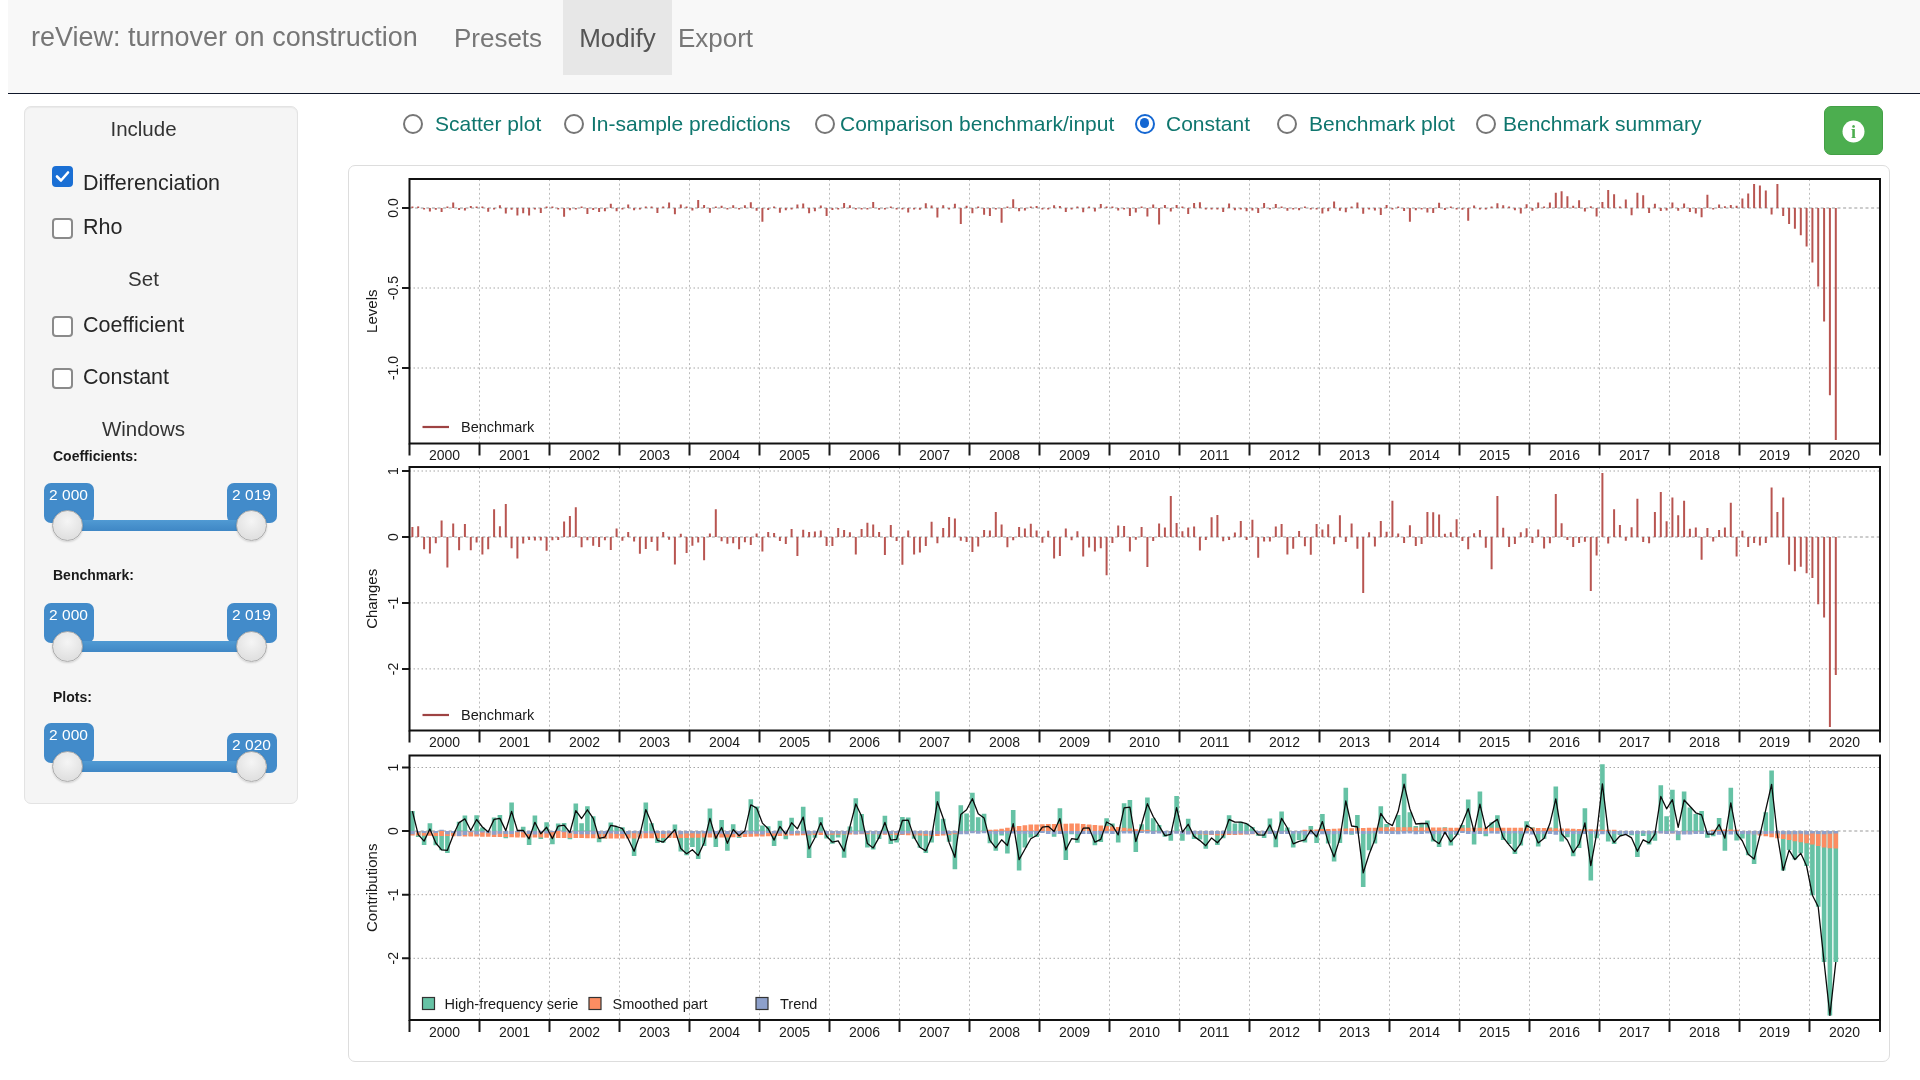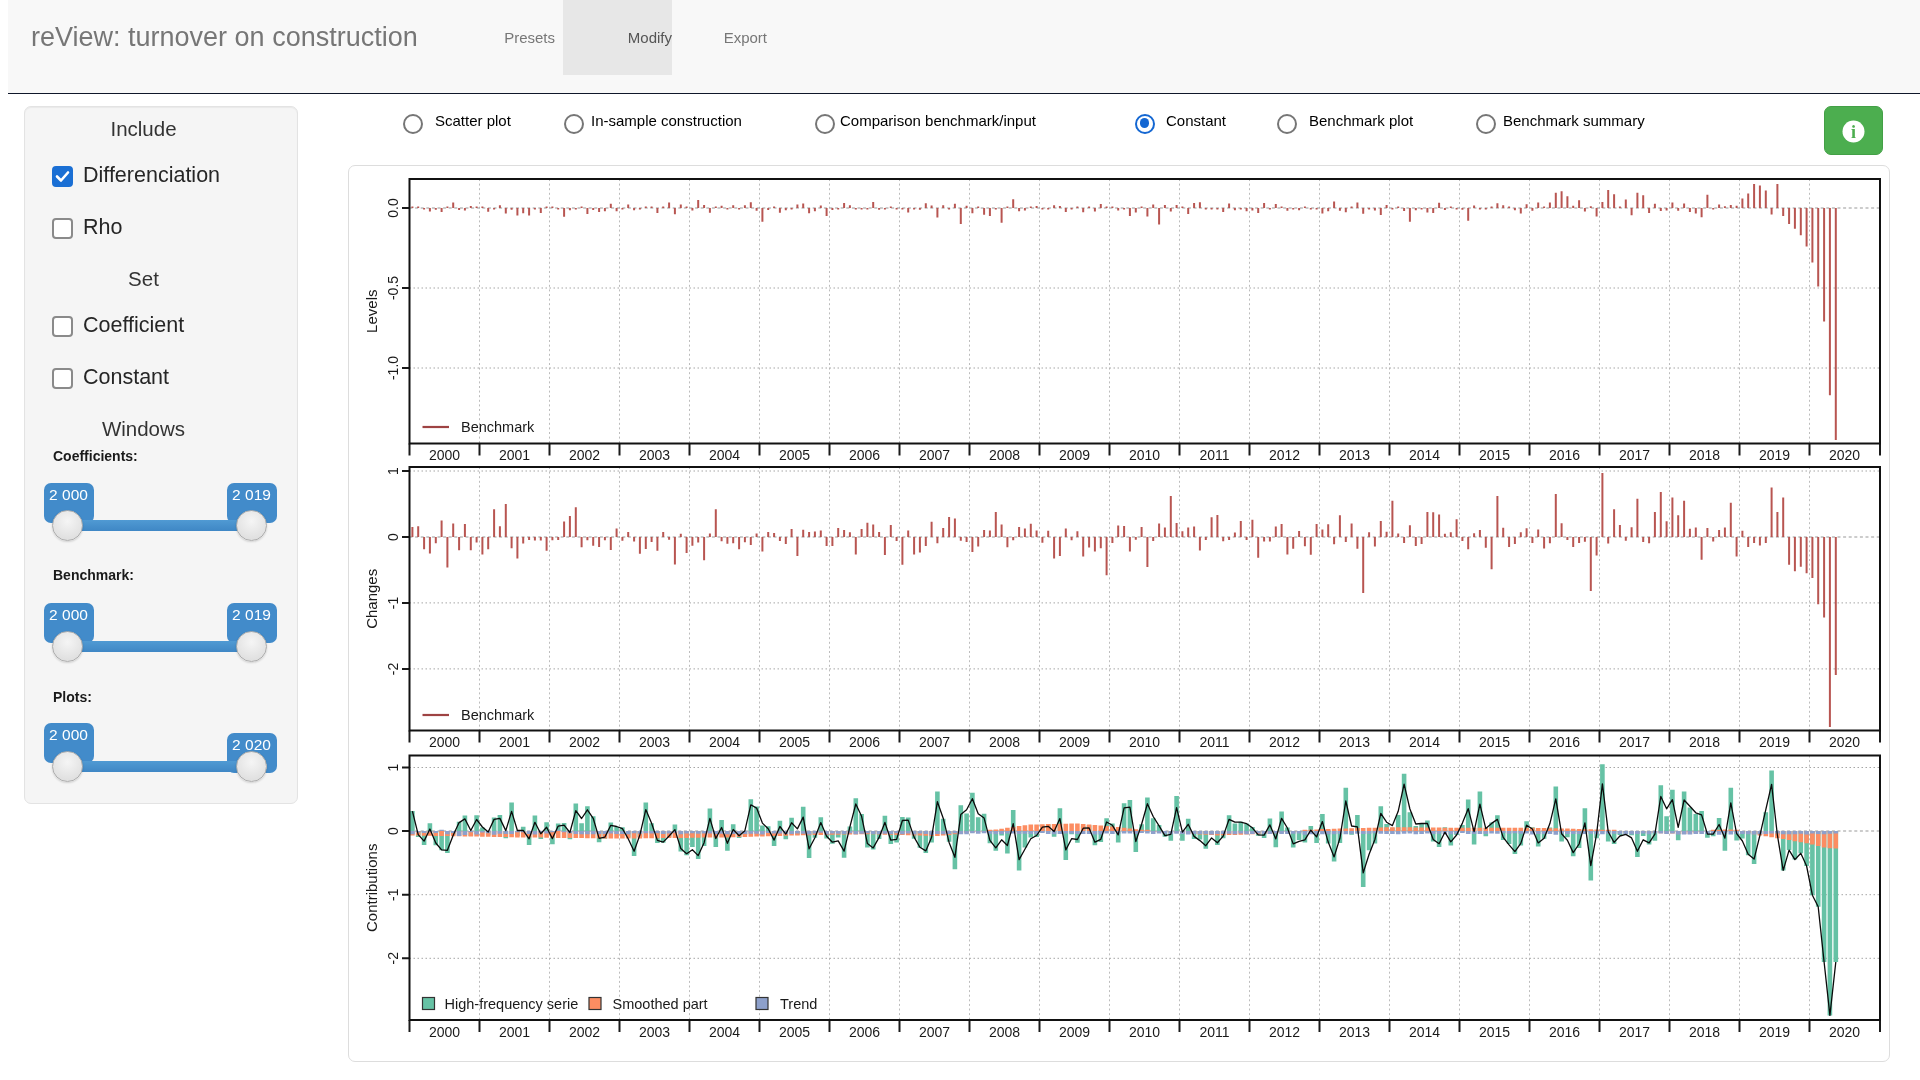--- a/index.html
+++ b/index.html
@@ -2,22 +2,22 @@
 <html><head>
 <meta charset="utf-8">
 <style>
 * { margin:0; padding:0; box-sizing:border-box; }
 html,body { width:1920px; height:1080px; background:#fff;
   font-family:"Liberation Sans", sans-serif; position:relative; overflow:hidden; }
 .navbar { position:absolute; left:8px; top:0; width:1920px; height:94px;
   background:#f8f8f8; border-bottom:1px solid #0f172a; }
 .brand { position:absolute; left:23px; top:0; height:75px; line-height:75px;
   font-size:27px; color:#767676; white-space:nowrap; }
-.tab { position:absolute; top:0; height:75px; line-height:76px; font-size:15px;
-  color:#777; text-align:right; }
+.tab { position:absolute; top:0; height:75px; line-height:76px; font-size:26px;
+  color:#777; text-align:center; }
 .tab.active { background:#e7e7e7; color:#555; }
 .side { position:absolute; left:24px; top:106px; width:274px; height:698px;
   background:#f5f5f5; border:1px solid #e3e3e3; border-radius:7px;
   box-shadow:inset 0 1px 1px rgba(0,0,0,.05); }
 .heading { position:absolute; left:0; width:1920px; font-size:20.5px; color:#333;
   text-align:left; }
 .heading { left:24px; width:239px; text-align:center; }
 .cb { position:absolute; width:21px; height:21px; background:#fff;
   border:2px solid #8a8a8a; border-radius:4px; }
 .cb.checked { background:#1a6fd4; border-color:#1a6fd4; }
@@ -31,42 +31,42 @@
 .bar { position:absolute; width:184px; height:11px;
   background:linear-gradient(#509ad3,#3f87c5); }
 .handle { position:absolute; width:31px; height:31px; border-radius:50%;
   background:radial-gradient(circle at 50% 35%, #f5f5f5, #d9d9d9);
   border:1px solid #adadad; box-shadow:0 1px 2px rgba(0,0,0,.15); }
 .rad { position:absolute; width:20px; height:20px; border-radius:50%;
   border:2.5px solid #767676; background:#fff; }
 .rad.sel { border-color:#1467d2; }
 .raddot { position:absolute; left:2.7px; top:2.7px; width:9.6px; height:9.6px;
   border-radius:50%; background:#1467d2; }
-.radlab { position:absolute; font-size:15px; color:#000000; white-space:nowrap; }
+.radlab { position:absolute; font-size:21px; color:#0f766e; white-space:nowrap; }
 .infobtn { position:absolute; left:1824px; top:106px; width:59px; height:49px;
   background:#4cae4f; border:1px solid #43a046; border-radius:7px; }
 .card { position:absolute; left:348px; top:165px; width:1542px; height:897px;
   background:#fff; border:1px solid #ddd; border-radius:7px; }
 </style>
 </head>
 <body>
 <div class="navbar">
   <div class="brand">reView: turnover on construction</div>
   <div class="tab" style="left:433px;width:114px;">Presets</div>
   <div class="tab active" style="left:547px;width:109px;margin-left:8px;">Modify</div>
   <div class="tab" style="left:656px;width:103px;">Export</div>
 </div>
 <div class="side"></div>
 <div class="heading" style="top:117px">Include</div>
 <div class="cb checked" style="left:52px;top:166px">
     <svg width="21" height="21" viewBox="0 0 21 21">
       <path d="M5 10.5l4 4 7-8" stroke="#fff" stroke-width="2.6" fill="none" stroke-linecap="round" stroke-linejoin="round"></path>
     </svg>
   </div>
-<div class="cblab" style="left:83px;top:163px">Differenciation</div>
+<div class="cblab" style="left:83px;top:171px">Differenciation</div>
 <div class="cb" style="left:52px;top:218px"></div>
 <div class="cblab" style="left:83px;top:215px">Rho</div>
 <div class="heading" style="top:267px">Set</div>
 <div class="cb" style="left:52px;top:316px"></div>
 <div class="cblab" style="left:83px;top:313px">Coefficient</div>
 <div class="cb" style="left:52px;top:368px"></div>
 <div class="cblab" style="left:83px;top:365px">Constant</div>
 <div class="heading" style="top:417px">Windows</div>
 <div class="sl-title" style="left:53px;top:448px">Coefficients:</div>
 <div class="chip" style="left:43.5px;top:483px">2 000</div>
@@ -85,21 +85,21 @@
 <div class="sl-title" style="left:53px;top:689px">Plots:</div>
 <div class="chip" style="left:43.5px;top:723px">2 000</div>
 <div class="chip" style="left:226.5px;top:733px">2 020</div>
 <div class="track" style="left:52px;top:761.0px"></div>
 <div class="bar" style="left:68px;top:761.0px"></div>
 <div class="handle" style="left:51.900000000000006px;top:751.0px"></div>
 <div class="handle" style="left:236.4px;top:751.0px"></div>
 <div class="rad" style="left:403.4px;top:113.5px"></div>
 <div class="radlab" style="left:435px;top:112px">Scatter plot</div>
 <div class="rad" style="left:563.8px;top:113.5px"></div>
-<div class="radlab" style="left:591px;top:112px">In-sample construction</div>
+<div class="radlab" style="left:591px;top:112px">In-sample predictions</div>
 <div class="rad" style="left:815px;top:113.5px"></div>
 <div class="radlab" style="left:840px;top:112px">Comparison benchmark/input</div>
 <div class="rad sel" style="left:1135px;top:113.5px">
     <div class="raddot"></div>
   </div>
 <div class="radlab" style="left:1166px;top:112px">Constant</div>
 <div class="rad" style="left:1277px;top:113.5px"></div>
 <div class="radlab" style="left:1309px;top:112px">Benchmark plot</div>
 <div class="rad" style="left:1476px;top:113.5px"></div>
 <div class="radlab" style="left:1503px;top:112px">Benchmark summary</div>

